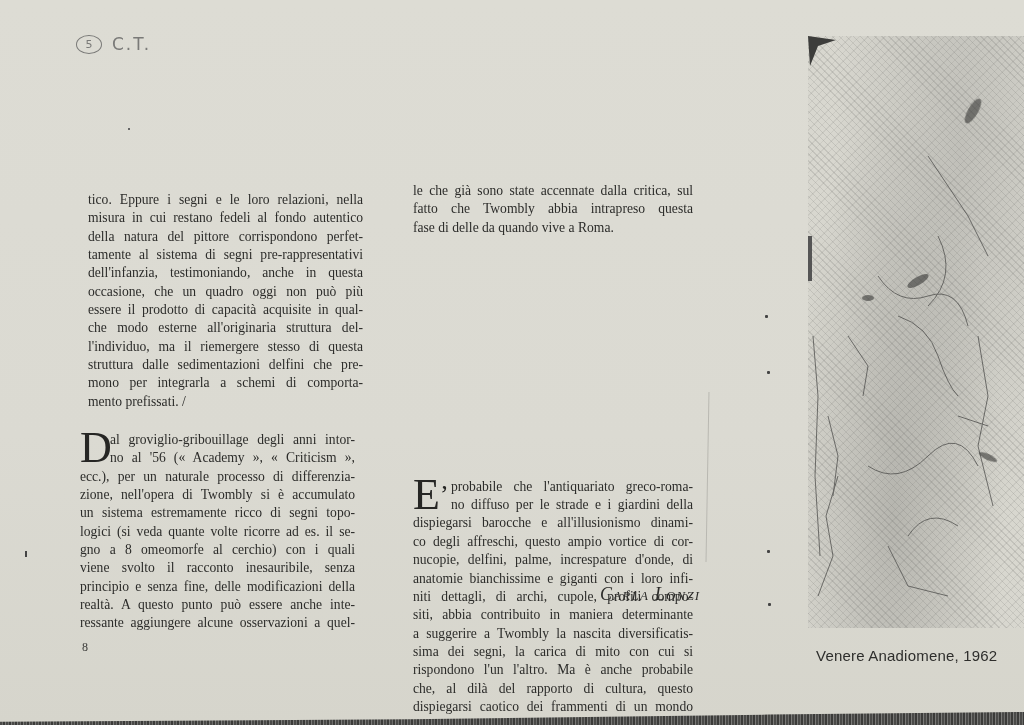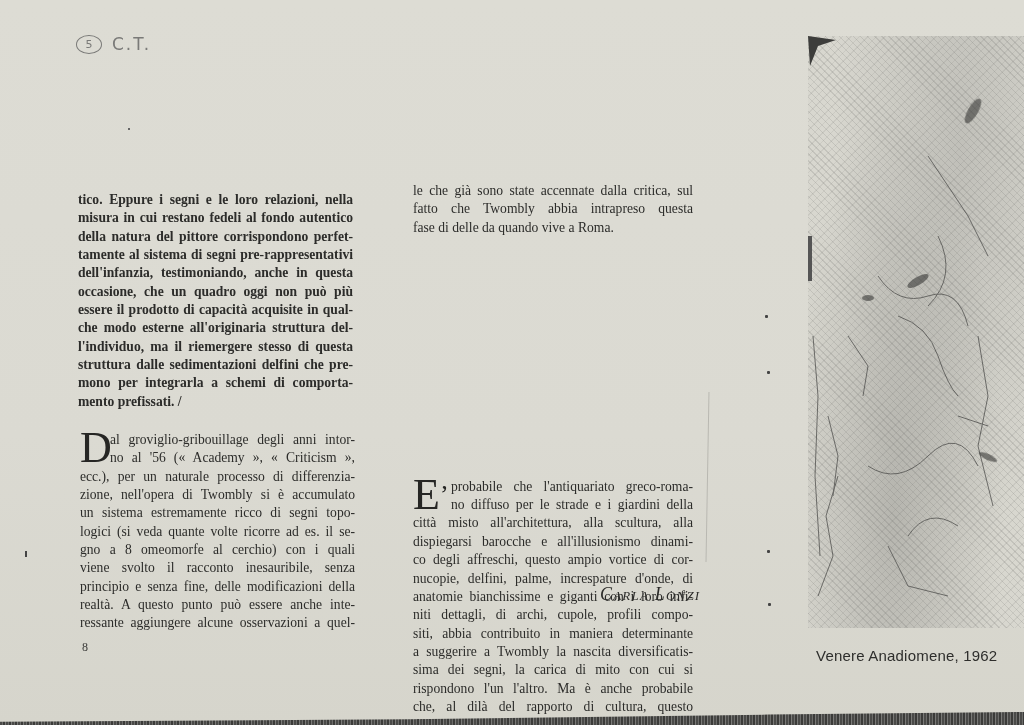--- a/index.html
+++ b/index.html
@@ -53,21 +53,21 @@
     .column .line {
       display: block;
       white-space: nowrap;
       text-align-last: justify;
       text-align: justify;
       height: 18.35px;
     }
     .column .line.last {
       text-align-last: left;
     }
-    .col1-top { left: 78px; top: 191px; width: 275px; font-weight: bold; }
+    .col1-top { left: 88px; top: 191px; width: 275px; }
     .col1-bottom { left: 80px; top: 431px; width: 275px; }
     .col2-top { left: 413px; top: 182px; width: 280px; }
     .col2-bottom { left: 413px; top: 276px; width: 280px; }
 
     .dropcap-wrap { position: relative; }
     .dropcap {
       position: absolute;
       left: 0; top: -3px;
       font-family: "Liberation Serif", "DejaVu Serif", serif;
       font-size: 44px;
@@ -193,21 +193,20 @@
   <div class="column col2-top">
     <span class="line">le che già sono state accennate dalla critica, sul</span>
     <span class="line">fatto che Twombly abbia intrapreso questa</span>
     <span class="line last">fase di delle da quando vive a Roma.</span>
   </div>
 
   <div class="column col2-bottom dropcap-wrap">
     <span class="dropcap"><span>E</span><span style="font-size:26px;vertical-align:top;">’</span></span>
     <span class="line indent-line-e">probabile che l'antiquariato greco-roma-</span>
     <span class="line indent-line-e">no diffuso per le strade e i giardini della</span>
-    <span class="line">città misto all'architettura, alla scultura, alla</span>
     <span class="line">dispiegarsi barocche e all'illusionismo dinami-</span>
     <span class="line">co degli affreschi, questo ampio vortice di cor-</span>
     <span class="line">nucopie, delfini, palme, increspature d'onde, di</span>
     <span class="line">anatomie bianchissime e giganti con i loro infi-</span>
     <span class="line">niti dettagli, di archi, cupole, profili compo-</span>
     <span class="line">siti, abbia contribuito in maniera determinante</span>
     <span class="line">a suggerire a Twombly la nascita diversificatis-</span>
     <span class="line">sima dei segni, la carica di mito con cui si</span>
     <span class="line">rispondono l'un l'altro. Ma è anche probabile</span>
     <span class="line">che, al dilà del rapporto di cultura, questo</span>

